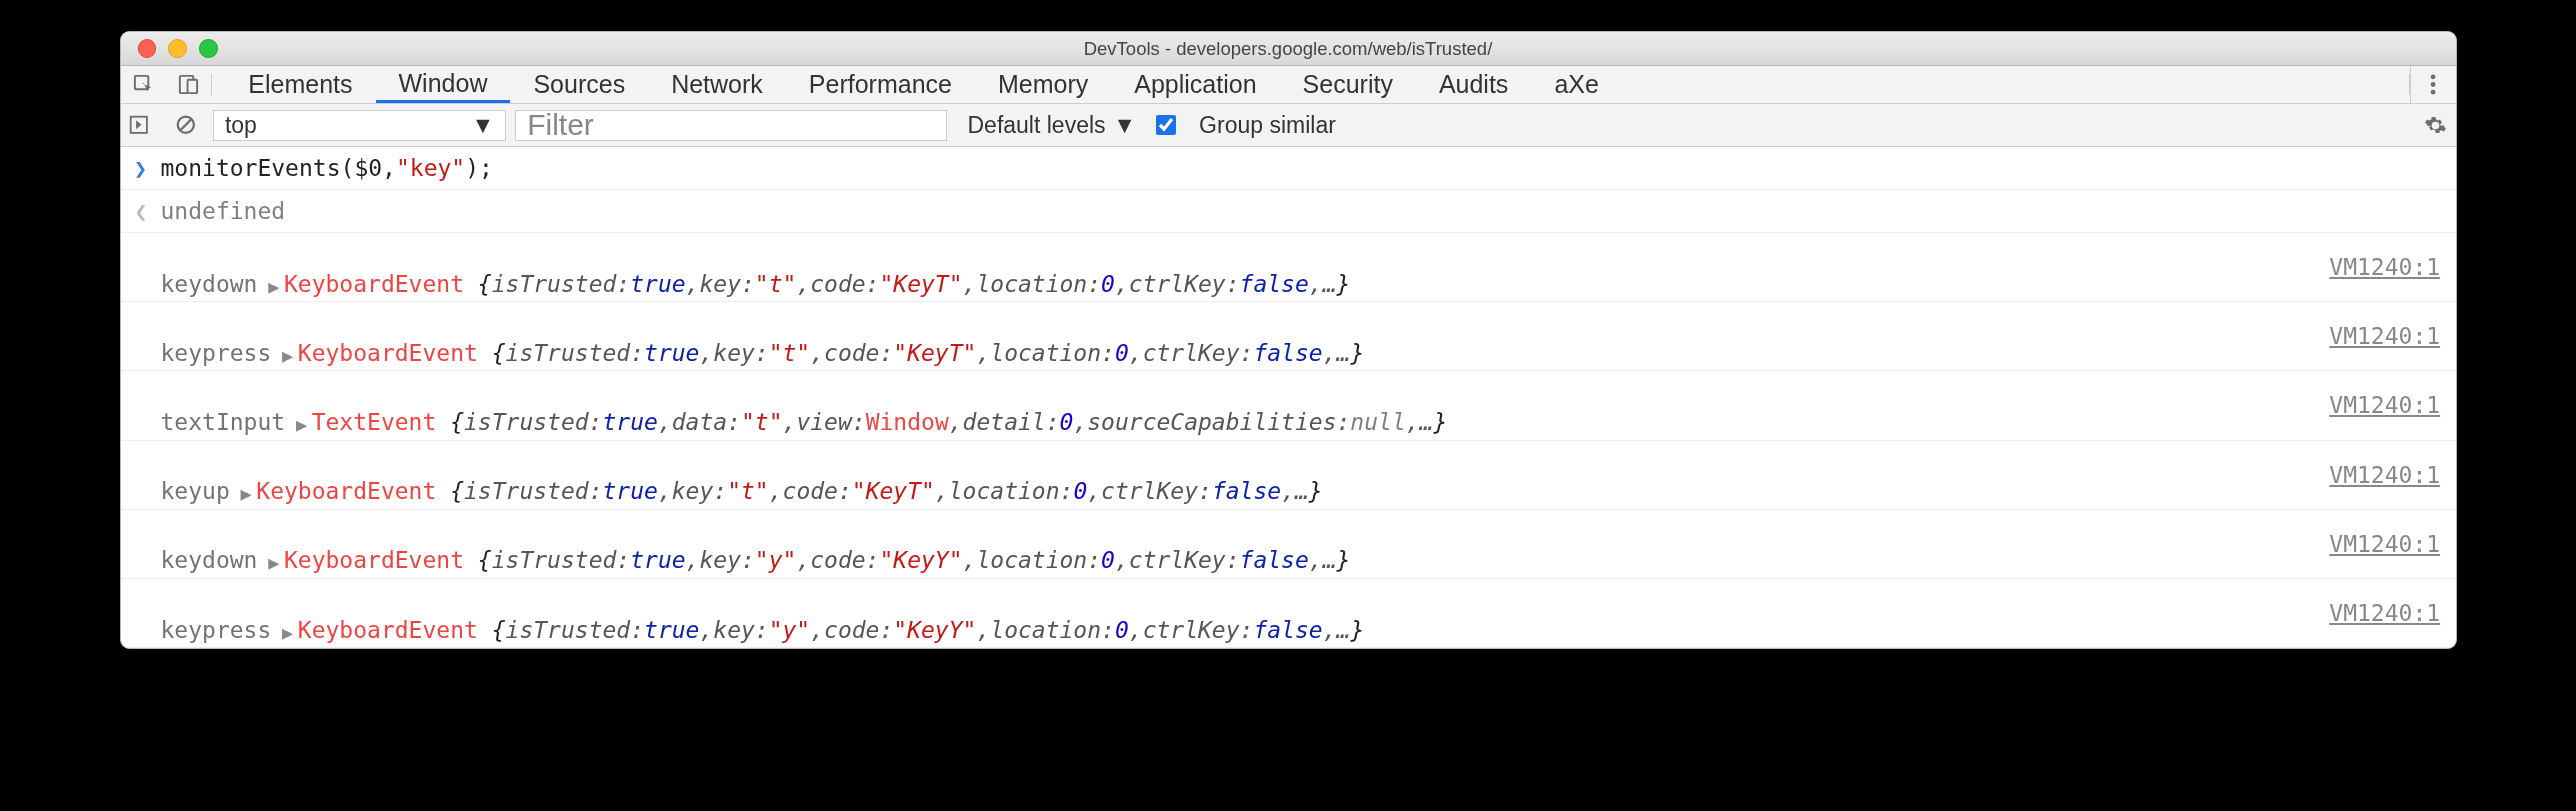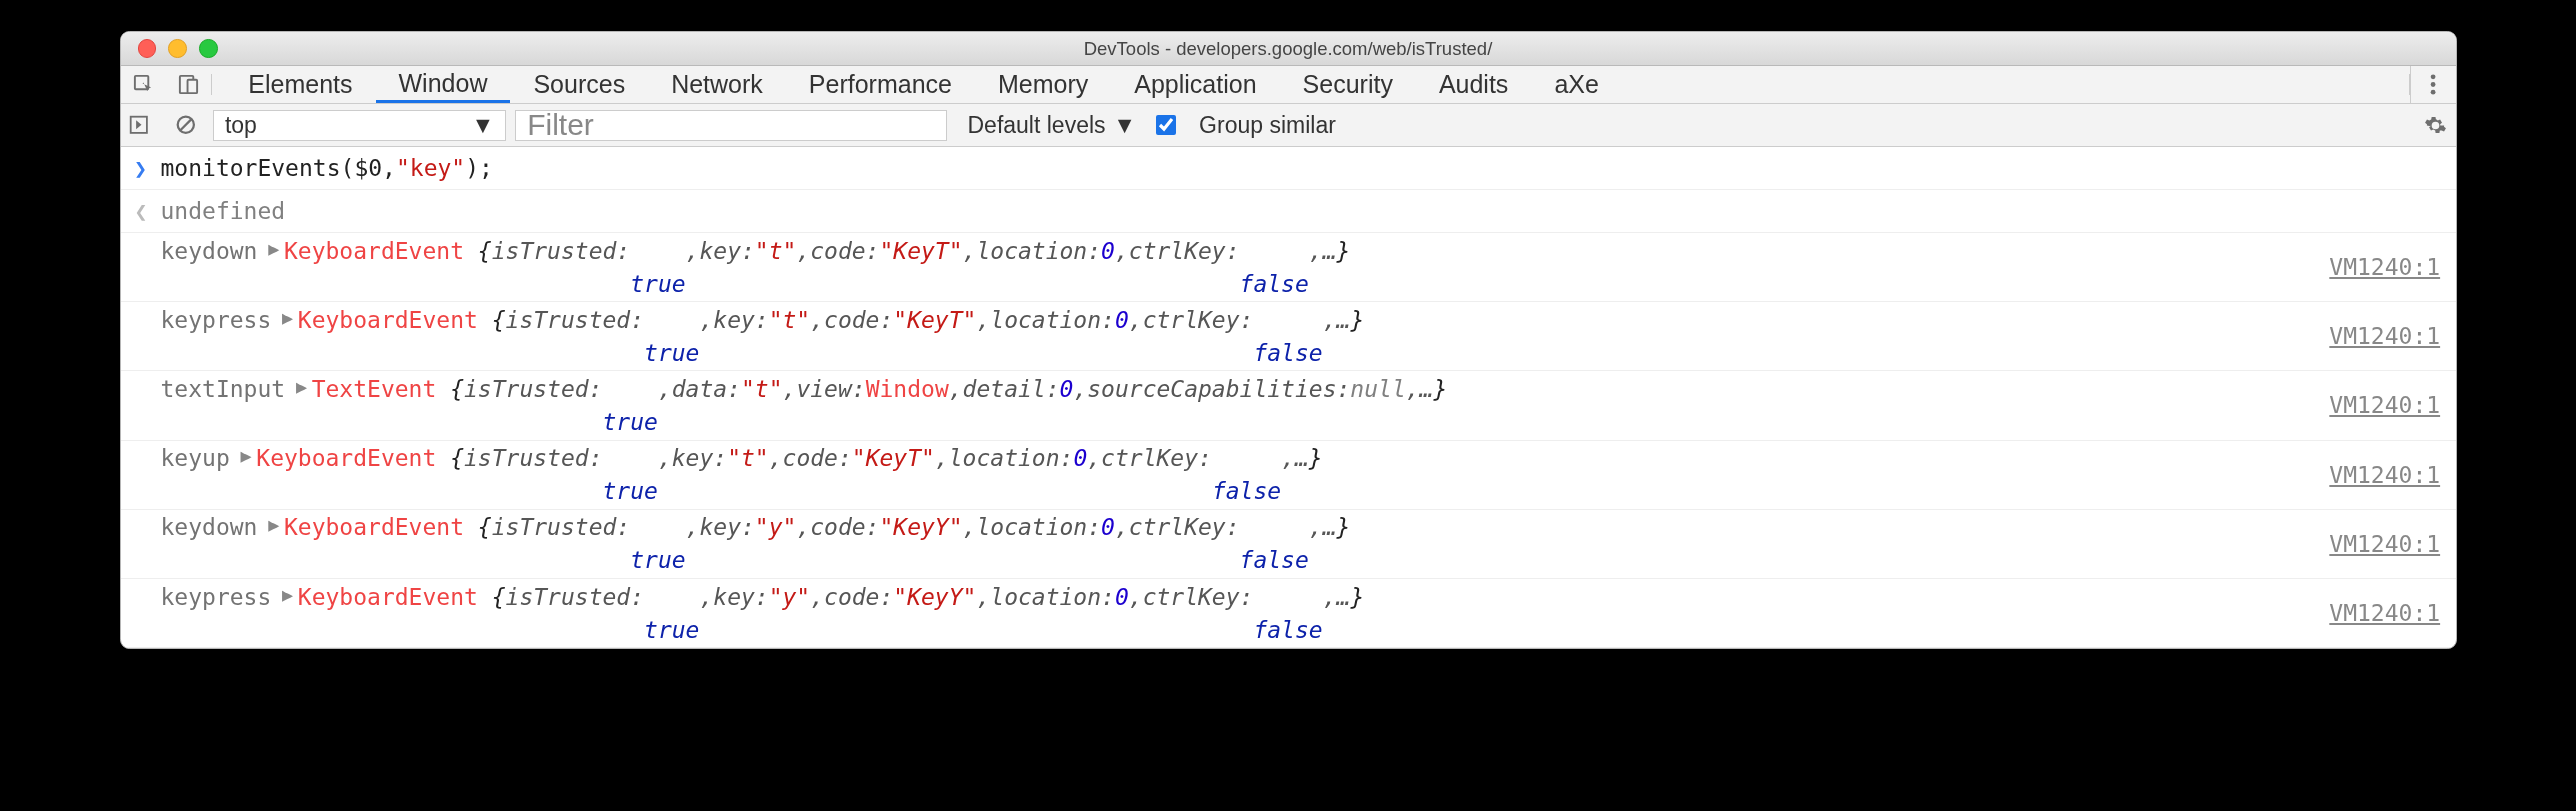--- a/index.html
+++ b/index.html
@@ -107,21 +107,21 @@
     display:flex; align-items:center;
     border-bottom:0.8px solid #eee;
     min-height:43px;
     padding: 4.6px 15.4px 4.6px 0;
   }
   .gut {
     width:40px; display:flex;align-items:center;justify-content:center;
     color:#bbb; font-size:21.6px;
     flex-shrink:0;
   }
-  .content { flex:1; display:flex; align-items:flex-start; gap:0; white-space:nowrap; overflow:hidden;}
+  .content { flex:1; display:flex; align-items:flex-end; gap:0; white-space:nowrap; overflow:hidden;}
   .evtname { color:#737373; margin-right:10.8px;}
   .tri { color:#888; margin-right:4.6px; font-size:18.5px;}
   .objname { color:#ef4444; }
   .brace { color:#222; font-style:italic;} 
   .propk { font-style:italic; color:#565656;}
   .punct { font-style:italic; color:#565656;}
   .bool { color:#0d22aa; font-style:italic;margin-top:33px;}
   .num  { color:#1c00cf; font-style:italic;}
   .str  { color:#c41a16; font-style:italic;}
   .null { color:#808080; font-style:italic;}

